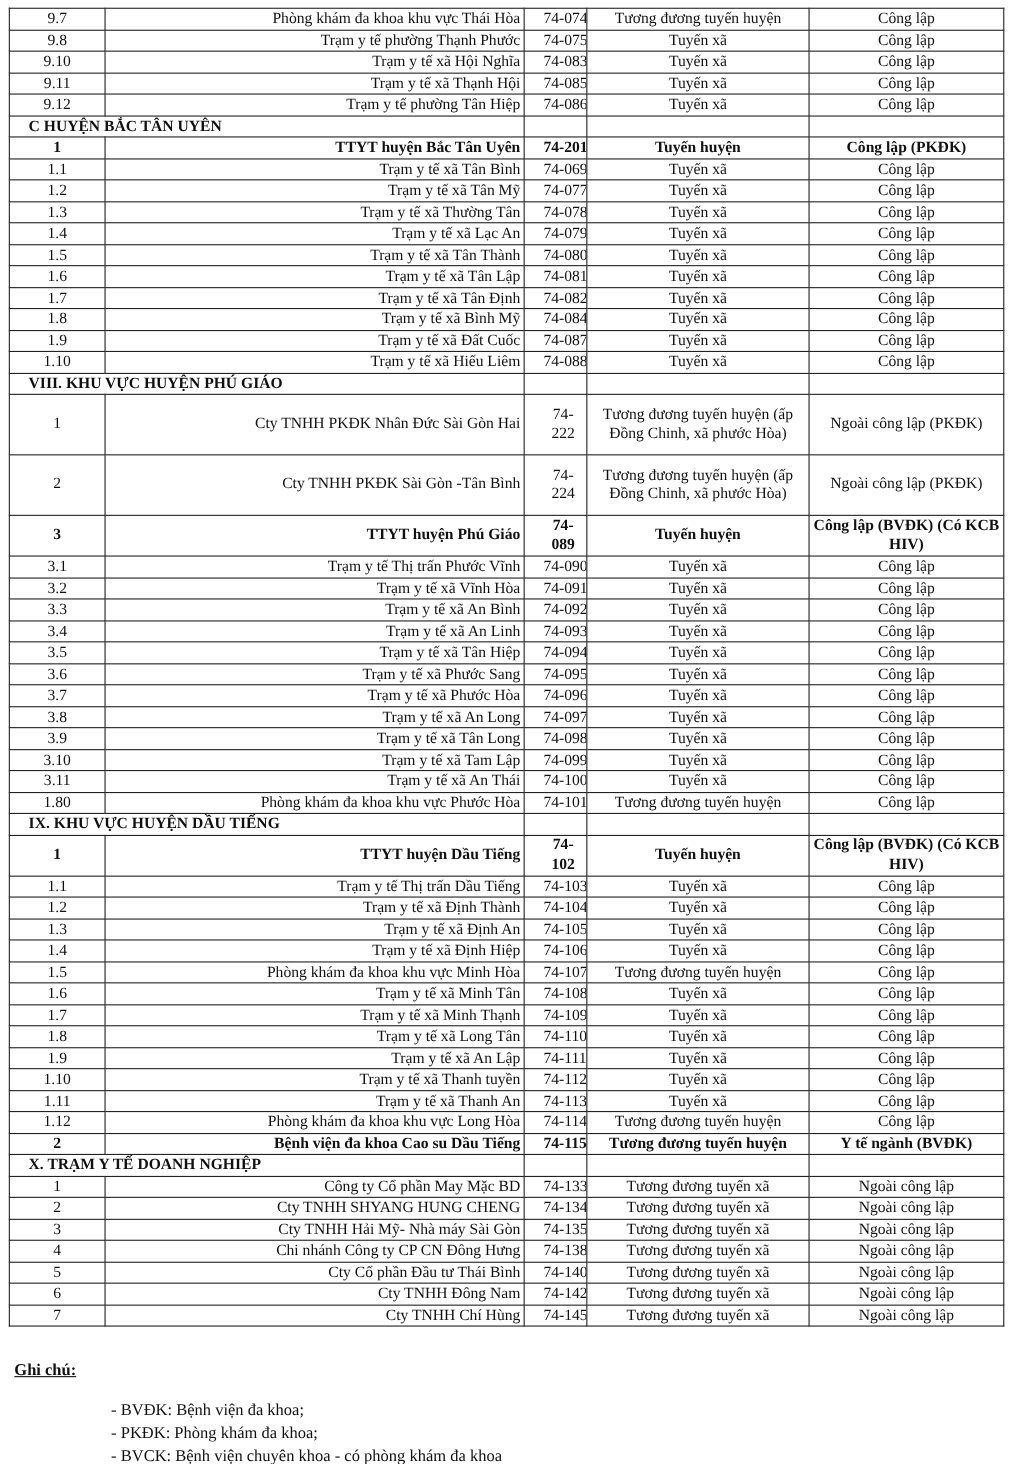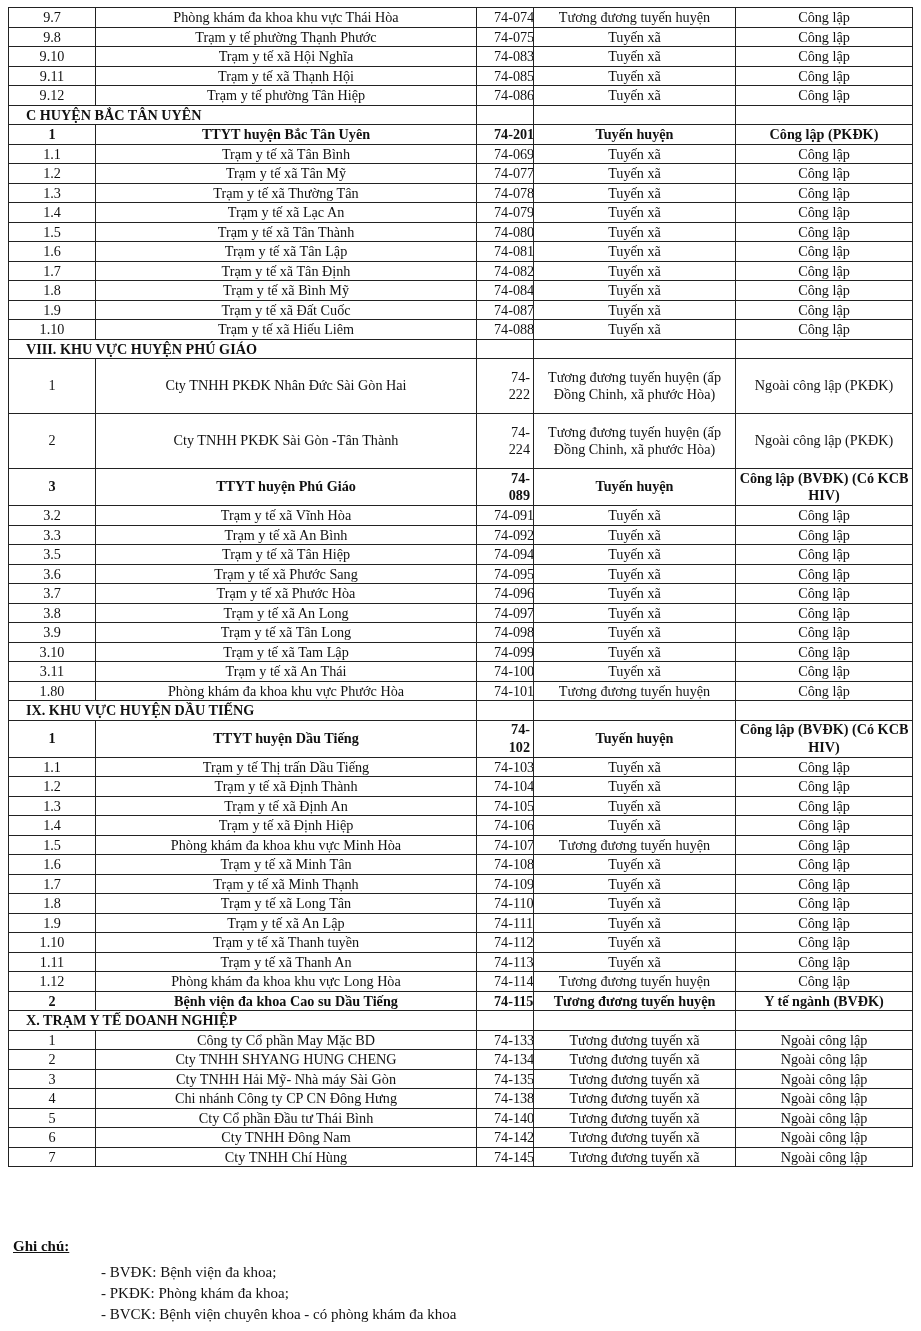--- a/index.html
+++ b/index.html
@@ -8,31 +8,31 @@
   table { position: absolute; left: 8px; top: 7px; border-collapse: collapse;
           table-layout: fixed; width: 904px; font-size: 14.2px; }
   col.c-no { width: 87px; }
   col.c-name { width: 381px; }
   col.c-code { width: 57px; }
   col.c-level { width: 202px; }
   col.c-type { width: 177px; }
   td { border: 1px solid #222; padding: 0 3px; height: 18.5px; line-height: 18.5px;
        white-space: nowrap; overflow: hidden; vertical-align: middle; }
   td.no { text-align: center; }
-  td.name { text-align: center; }
-  td.code { text-align: right; padding-left: 17px; margin-top: 48px; }
+  td.name { text-align: right; }
+  td.code { text-align: center; padding-left: 17px; margin-top: 48px; }
   td.level, td.type { text-align: center; }
   tr.bold td { font-weight: bold; }
   tr.tall td { height: 54px; line-height: 17.5px; white-space: normal; }
   tr.mid td { height: 36px; line-height: 17.5px; white-space: normal; }
   tr.section td.sec { font-weight: bold; padding-left: 17px; }
   .notes { position: absolute; left: 13px; top: 1238px; font-size: 15px; }
   .notes .title { font-weight: bold; text-decoration: underline; }
   .notes .item { margin-left: 88px; line-height: 21px; }
-  .notes .first { margin-top: 7px; }
+  .notes .first { margin-top: 17px; }
 </style>
 </head>
 <body>
 
 <table>
   <colgroup>
     <col class="c-no">
       <col class="c-name">
       <col class="c-code">
       <col class="c-level">
@@ -165,43 +165,57 @@
       </tr>
       <tr class="tall">
         <td class="no">1</td>
         <td class="name">Cty TNHH PKĐK Nhân Đức Sài Gòn Hai</td>
         <td class="code">74-222</td>
         <td class="level">Tương đương tuyến huyện (ấp Đồng Chinh, xã phước Hòa)</td>
         <td class="type">Ngoài công lập (PKĐK)</td>
       </tr>
       <tr class="tall">
         <td class="no">2</td>
-        <td class="name">Cty TNHH PKĐK Sài Gòn -Tân Thành</td>
+        <td class="name">Cty TNHH PKĐK Sài Gòn -Tân Bình</td>
         <td class="code">74-224</td>
         <td class="level">Tương đương tuyến huyện (ấp Đồng Chinh, xã phước Hòa)</td>
         <td class="type">Ngoài công lập (PKĐK)</td>
       </tr>
       <tr class="bold mid">
         <td class="no">3</td>
         <td class="name">TTYT huyện Phú Giáo</td>
         <td class="code">74-089</td>
         <td class="level">Tuyến huyện</td>
         <td class="type">Công lập (BVĐK) (Có KCB HIV)</td>
       </tr>
       <tr>
+        <td class="no">3.1</td>
+        <td class="name">Trạm y tế Thị trấn Phước Vĩnh</td>
+        <td class="code">74-090</td>
+        <td class="level">Tuyến xã</td>
+        <td class="type">Công lập</td>
+      </tr>
+      <tr>
         <td class="no">3.2</td>
         <td class="name">Trạm y tế xã Vĩnh Hòa</td>
         <td class="code">74-091</td>
         <td class="level">Tuyến xã</td>
         <td class="type">Công lập</td>
       </tr>
       <tr>
         <td class="no">3.3</td>
         <td class="name">Trạm y tế xã An Bình</td>
         <td class="code">74-092</td>
+        <td class="level">Tuyến xã</td>
+        <td class="type">Công lập</td>
+      </tr>
+      <tr>
+        <td class="no">3.4</td>
+        <td class="name">Trạm y tế xã An Linh</td>
+        <td class="code">74-093</td>
         <td class="level">Tuyến xã</td>
         <td class="type">Công lập</td>
       </tr>
       <tr>
         <td class="no">3.5</td>
         <td class="name">Trạm y tế xã Tân Hiệp</td>
         <td class="code">74-094</td>
         <td class="level">Tuyến xã</td>
         <td class="type">Công lập</td>
       </tr>

